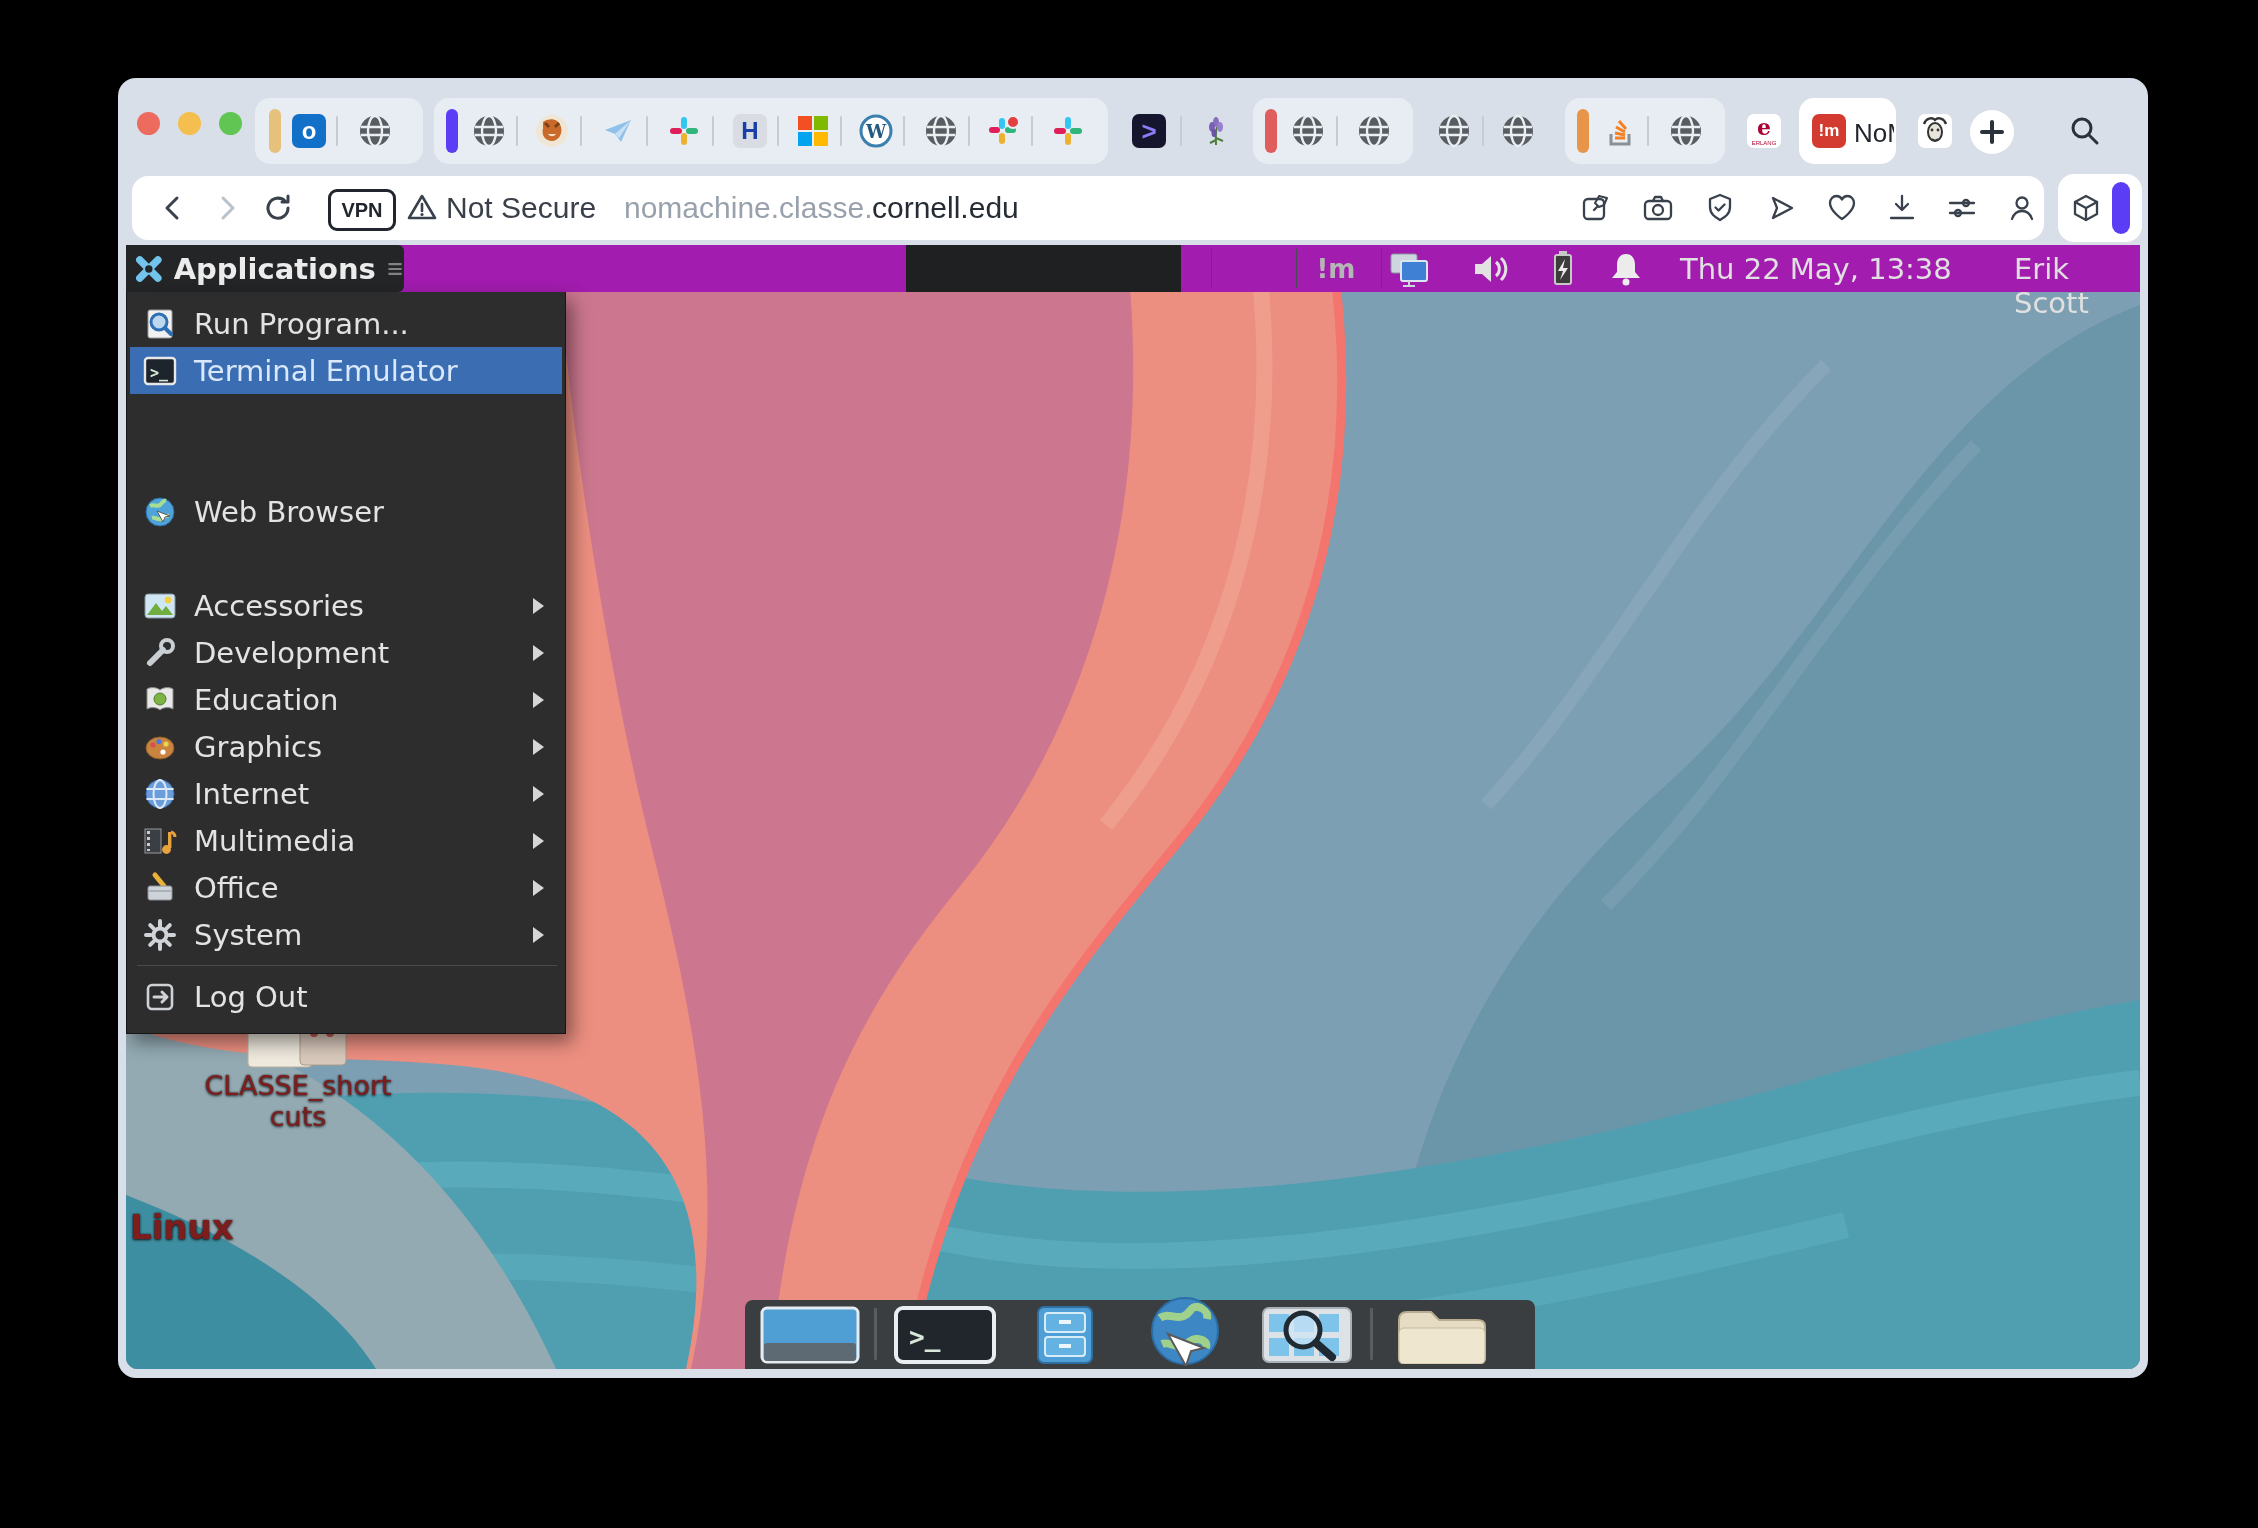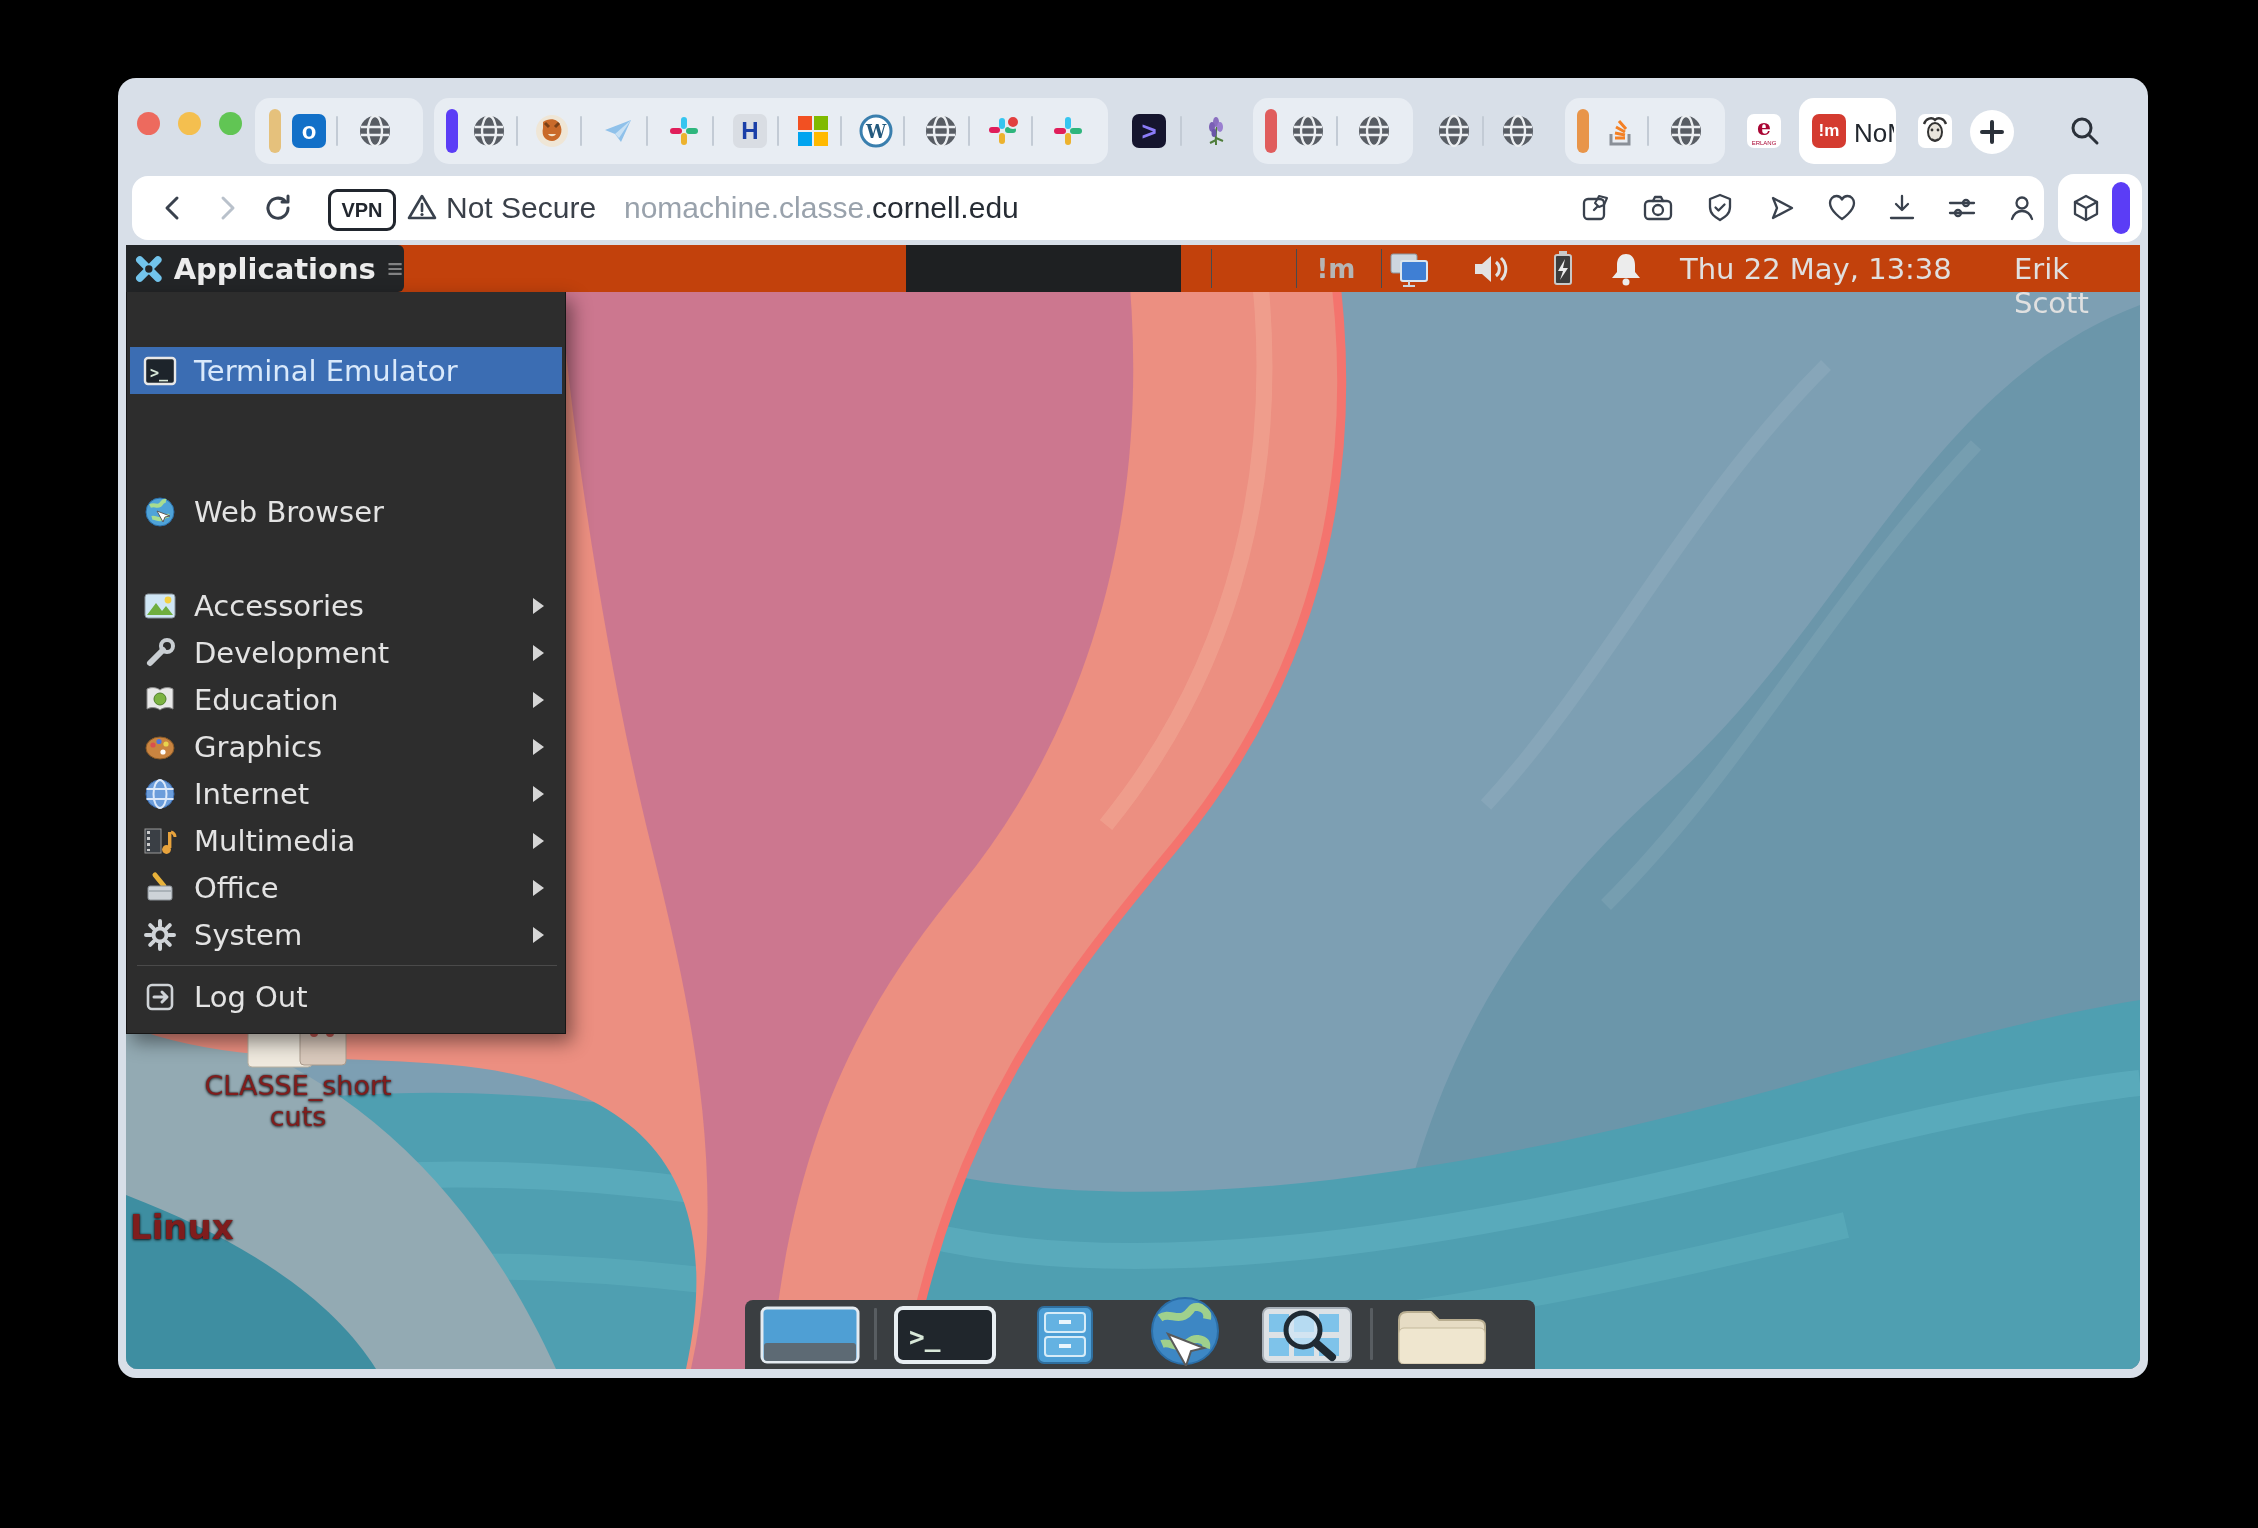--- a/index.html
+++ b/index.html
@@ -18,21 +18,21 @@
             font-weight:bold;}
   
   #abar{position:absolute;left:14px;top:98px;width:1912px;height:64px;background:#fff;border-radius:16px;}
   .aico{position:absolute;top:16px;width:32px;height:32px;}
   .aico svg{display:block;width:32px;height:32px;}
   #cubepill{position:absolute;left:1940px;top:96px;width:84px;height:68px;background:#fff;border-radius:16px;}
   
   #rdesk{position:absolute;left:8px;top:167px;width:2014px;height:1124px;overflow:hidden;
          border-radius:0 0 12px 12px;background:#7d9fb3;}
   #wall{position:absolute;left:0;top:0;}
-  #taskbar{position:absolute;left:0;top:0;width:2014px;height:47px;background:#c2410c;}
+  #taskbar{position:absolute;left:0;top:0;width:2014px;height:47px;background:#a21caf;}
   #appsbtn{position:absolute;left:0;top:0;height:47px;width:278px;background:#232527;
            border-radius:0 6px 6px 0;display:flex;align-items:center;}
   #appsbtn .lbl{color:#ececec;font-size:29px;font-weight:bold;margin-left:10px;
                 font-family:"DejaVu Sans",sans-serif;}
   .traytxt{position:absolute;top:7px;color:#e0e0e0;font-size:29px;font-family:"DejaVu Sans",sans-serif;}
   .trayico{position:absolute;top:5px;width:40px;height:38px;}
   .trayico svg{display:block;width:40px;height:38px;}
   .tbsep{position:absolute;top:4px;width:1px;height:39px;background:#474a4e;}
   
   #appmenu{position:absolute;left:0;top:47px;width:440px;height:742px;background:#2d2d2d;
@@ -442,20 +442,30 @@
               <circle cx="20" cy="32" r="3.5" fill="#ececec"></circle>
             </svg>
           </div>
 
       <span class="traytxt" style="left:1554px">Thu 22 May, 13:38</span>
       <span class="traytxt" style="left:1888px">Erik Scott</span>
     </div>
 
     <div id="appmenu">
 
+      <div class="mi" style="top:8px">
+        <span class="mic">
+              <svg viewBox="0 0 36 36">
+                <rect x="6" y="4" width="24" height="28" rx="2" fill="#f1f1f1" stroke="#9a9a9a"></rect>
+                <circle cx="17" cy="16" r="8" fill="#bcd7ee" stroke="#2f6fb3" stroke-width="3"></circle>
+                <path d="M23 22l6 6" stroke="#2f6fb3" stroke-width="4" stroke-linecap="round"></path>
+              </svg>
+            </span>
+        <span class="mlb">Run Program...</span>
+      </div>
 
       <div class="mi hl" style="top:55px">
         <span class="mic">
               <svg viewBox="0 0 36 36">
                 <rect x="3" y="5" width="30" height="26" rx="3" fill="#1d242b" stroke="#e8e8e8" stroke-width="2.4"></rect>
                 <text x="8" y="25" font-size="15" font-weight="bold" fill="#d8e8d8" font-family="DejaVu Sans Mono,monospace">&gt;_</text>
               </svg>
             </span>
         <span class="mlb">Terminal Emulator</span>
       </div>

